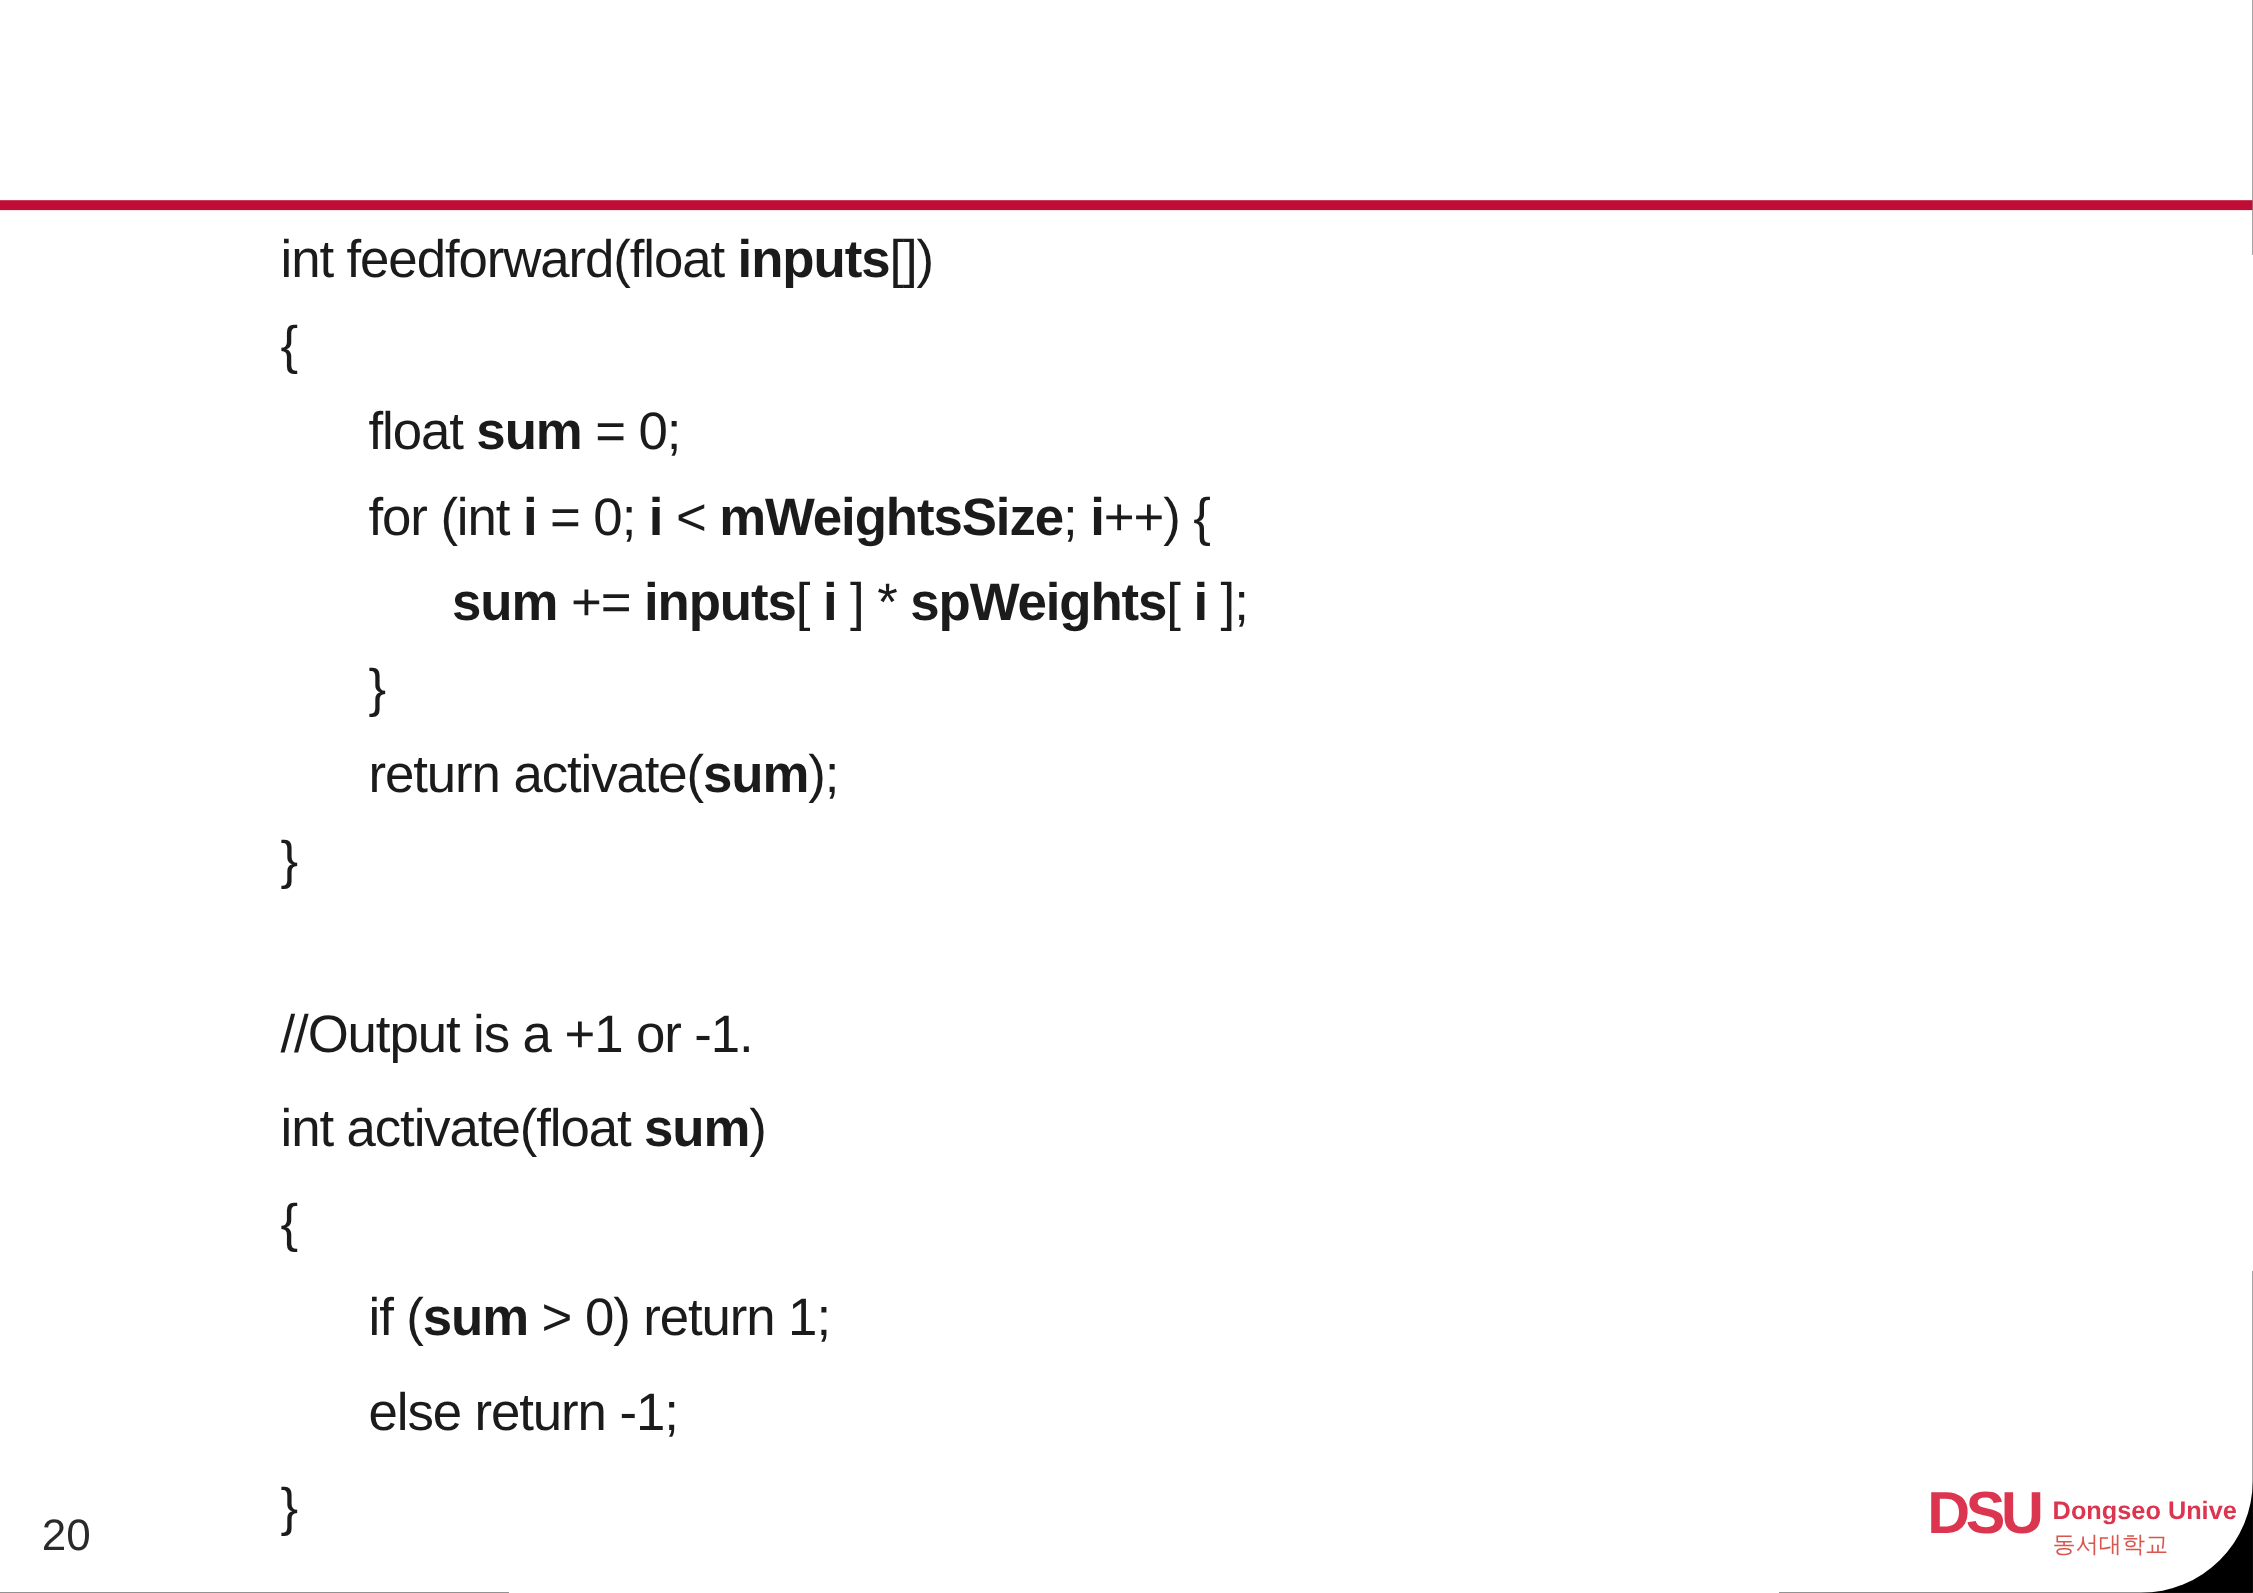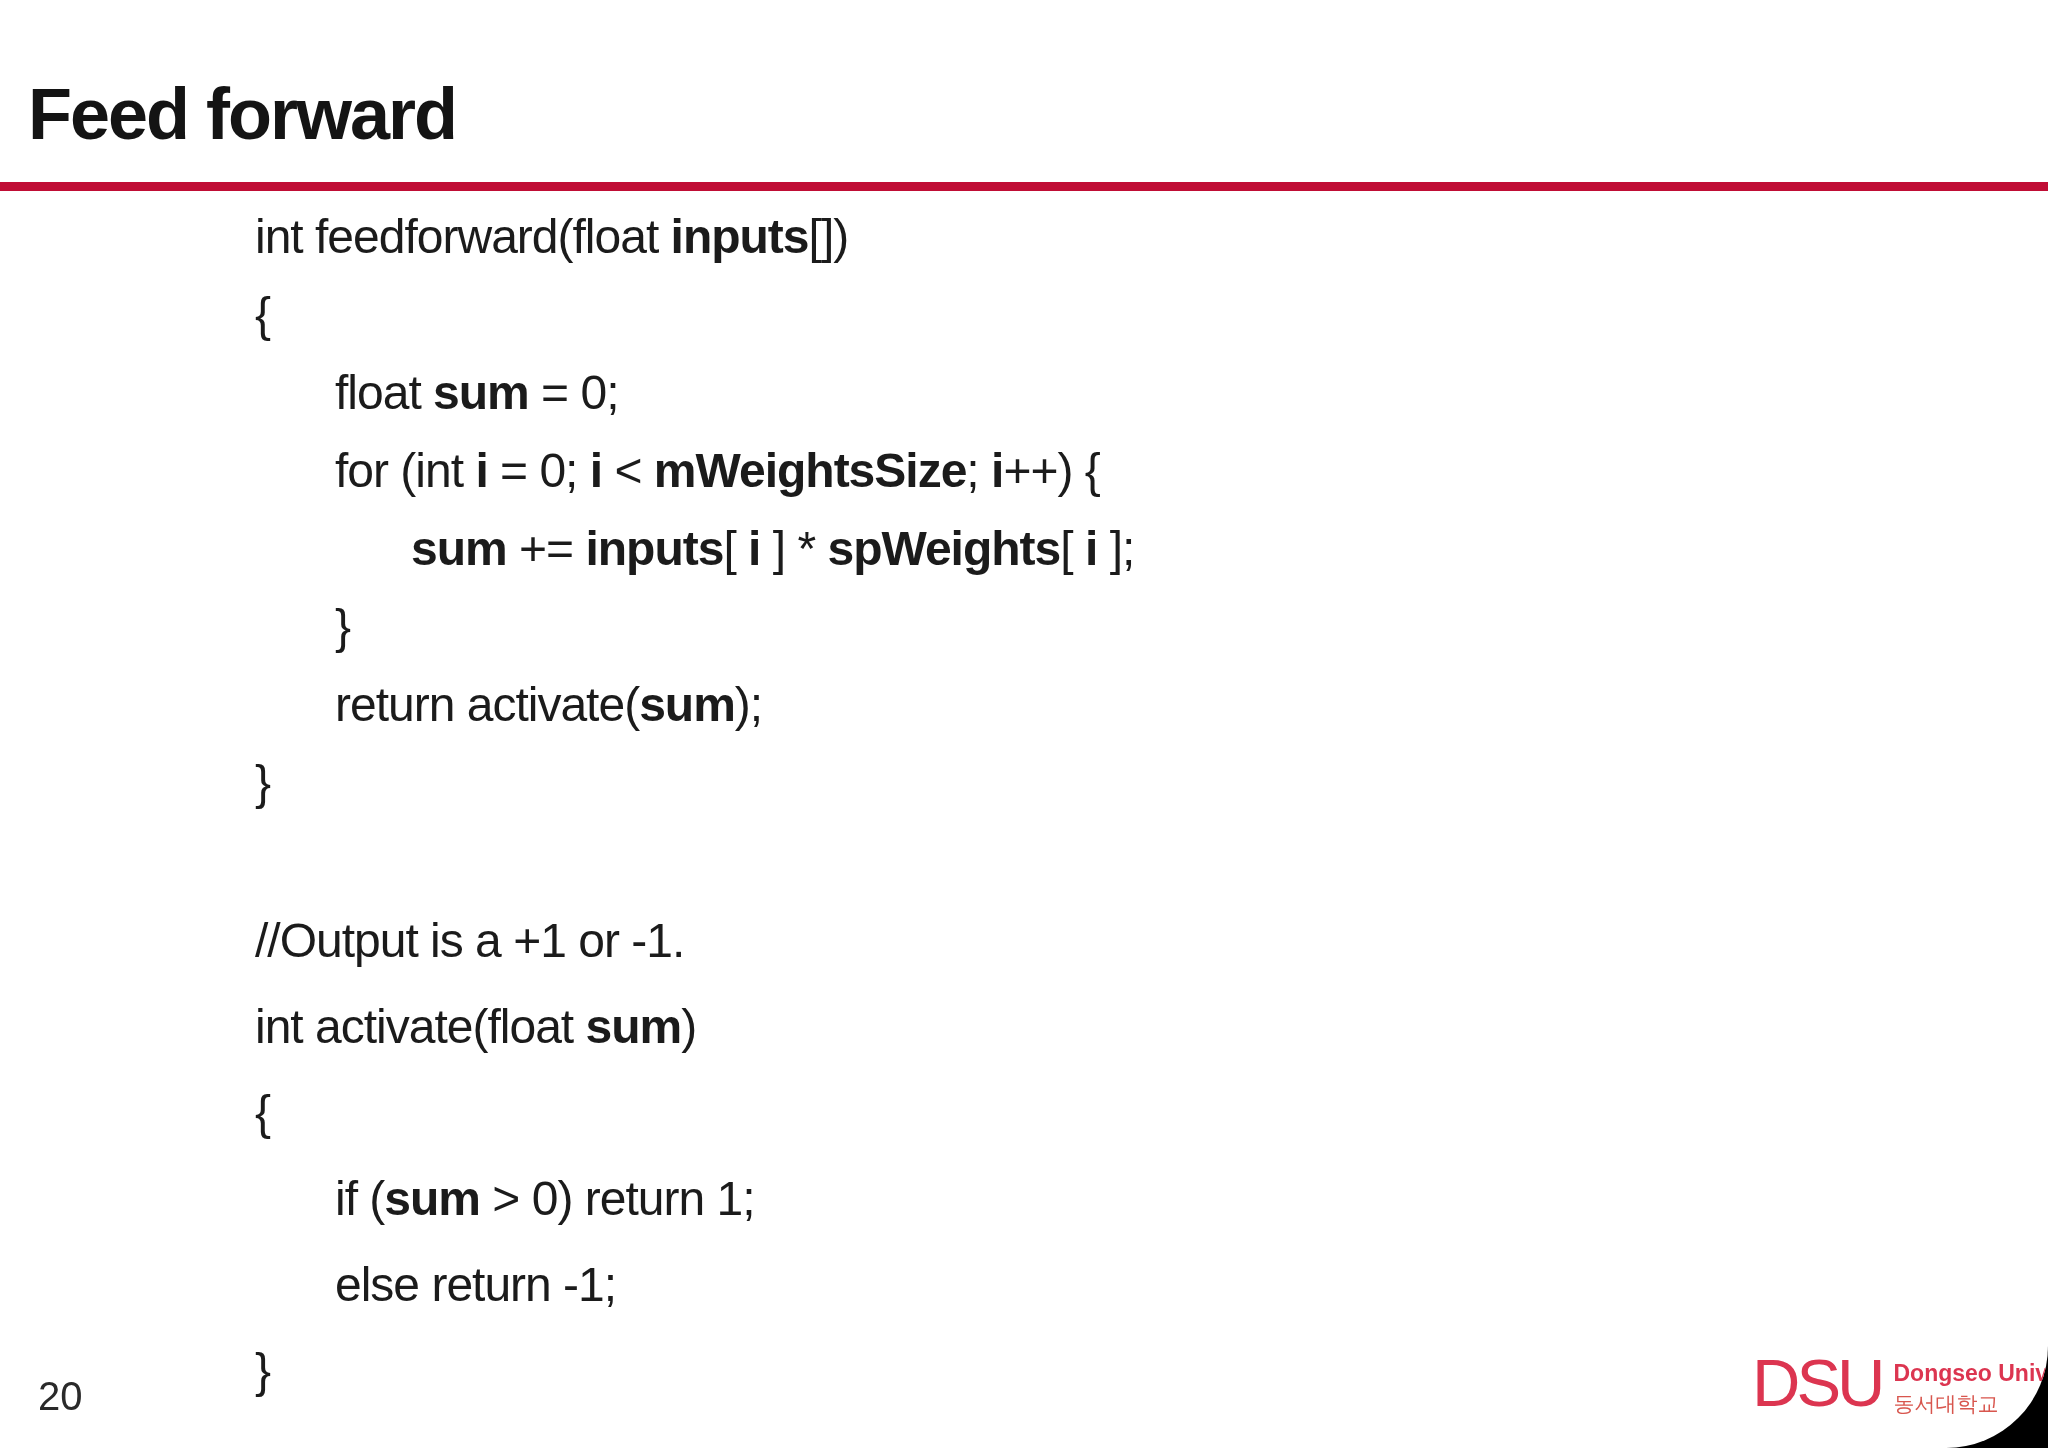--- a/index.html
+++ b/index.html
@@ -64,22 +64,22 @@
     color: var(--page-number);
   }
   .logo {
     position: absolute;
     left: 1752px; top: 1352px;
     display: flex;
     align-items: flex-start;
     gap: 12px;
   }
   .logo-acronym {
-    font-size: 67px;
-    font-weight: 400;
+    font-size: 54px;
+    font-weight: 700;
     letter-spacing: -4px;
     line-height: 0.92;
     color: var(--logo-red);
   }
   .logo-textcol {
     display: flex;
     flex-direction: column;
     margin-top: 8px;
   }
   .logo-en {
@@ -93,21 +93,20 @@
     margin-top: 3px;
     color: var(--logo-red-soft);
     white-space: nowrap;
   }
 </style>
 </head>
 <body>
 
 <div class="slide">
 
-  <h1 class="title">Feed forward</h1>
 
   <div class="rule"></div>
 
   <div class="code block1"><div class="code-line ind0"><span>int feedforward(float </span><span class="b">inputs</span><span>[])</span></div><div class="code-line ind0"><span>{</span></div><div class="code-line ind1"><span>float </span><span class="b">sum</span><span> = 0;</span></div><div class="code-line ind1"><span>for (int </span><span class="b">i</span><span> = 0; </span><span class="b">i</span><span> &lt; </span><span class="b">mWeightsSize</span><span>; </span><span class="b">i</span><span>++) {</span></div><div class="code-line ind2"><span class="b">sum</span><span> += </span><span class="b">inputs</span><span>[ </span><span class="b">i</span><span> ] * </span><span class="b">spWeights</span><span>[ </span><span class="b">i</span><span> ];</span></div><div class="code-line ind1"><span>}</span></div><div class="code-line ind1"><span>return activate(</span><span class="b">sum</span><span>);</span></div><div class="code-line ind0"><span>}</span></div></div>
 
   <div class="code block2"><div class="code-line ind0"><span>//Output is a +1 or -1.</span></div><div class="code-line ind0"><span>int activate(float </span><span class="b">sum</span><span>)</span></div><div class="code-line ind0"><span>{</span></div><div class="code-line ind1"><span>if (</span><span class="b">sum</span><span> &gt; 0) return 1;</span></div><div class="code-line ind1"><span>else return -1;</span></div><div class="code-line ind0"><span>}</span></div></div>
 
   <div class="pagenum">20</div>
 
   <div class="logo">

